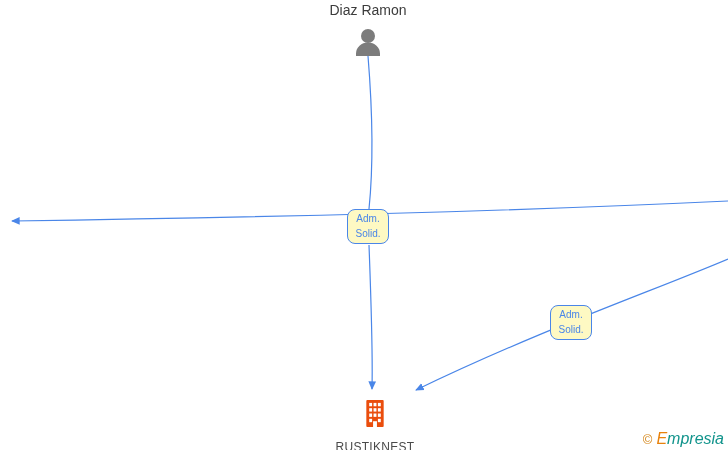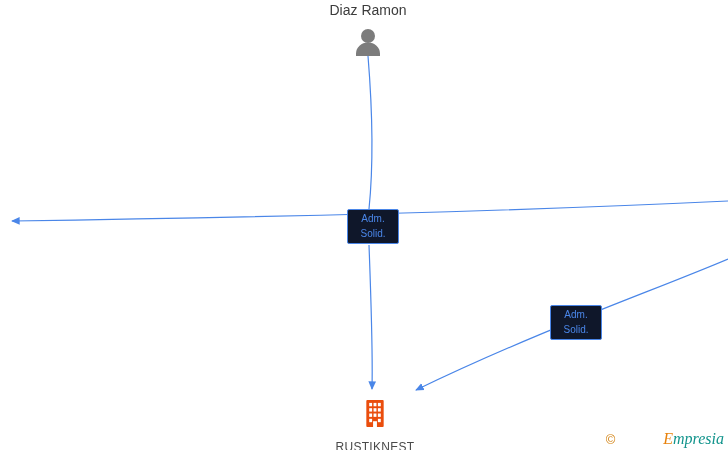--- a/index.html
+++ b/index.html
@@ -35,25 +35,25 @@
   .node-person .node-label { margin-bottom: 10px; }
   .node-company .node-label {
     margin-top: 13px;
     font-size: 12px;
     color: #4a4a4a;
     letter-spacing: 0.3px;
   }
   .edge-label {
     position: absolute;
     z-index: 3;
-    width: 52px;
+    width: 42px;
     box-sizing: border-box;
-    background: #0f172a;
+    background: #fef9c3;
     border: 1px solid #4a86e8;
-    border-radius: 2px;
+    border-radius: 8px;
     color: #4a86e8;
     font-size: 10px;
     line-height: 1.45;
     text-align: center;
     padding: 2px 0;
     cursor: pointer;
   }
   .edge-label-1 { left: 347px; top: 209px; }
   .edge-label-2 { left: 550px; top: 305px; }
   .footer-logo {
@@ -64,25 +64,24 @@
     display: flex;
     align-items: baseline;
     gap: 4px;
     cursor: pointer;
   }
   .copyright-symbol {
     font-size: 13px;
     color: #d2800f;
   }
   .brand-name {
-    font-family: Liberation Serif, serif;
+    font-family: Liberation Sans, sans-serif;
     font-style: italic;
     font-size: 16px;
     color: #12948c;
-    margin-left: 44px;
   }
   .brand-name::first-letter { color: #e8820c; }
 </style>
 </head>
 <body>
 
 <div class="canvas">
 
   <svg class="edges" width="728" height="450" viewBox="0 0 728 450">
     <defs>

